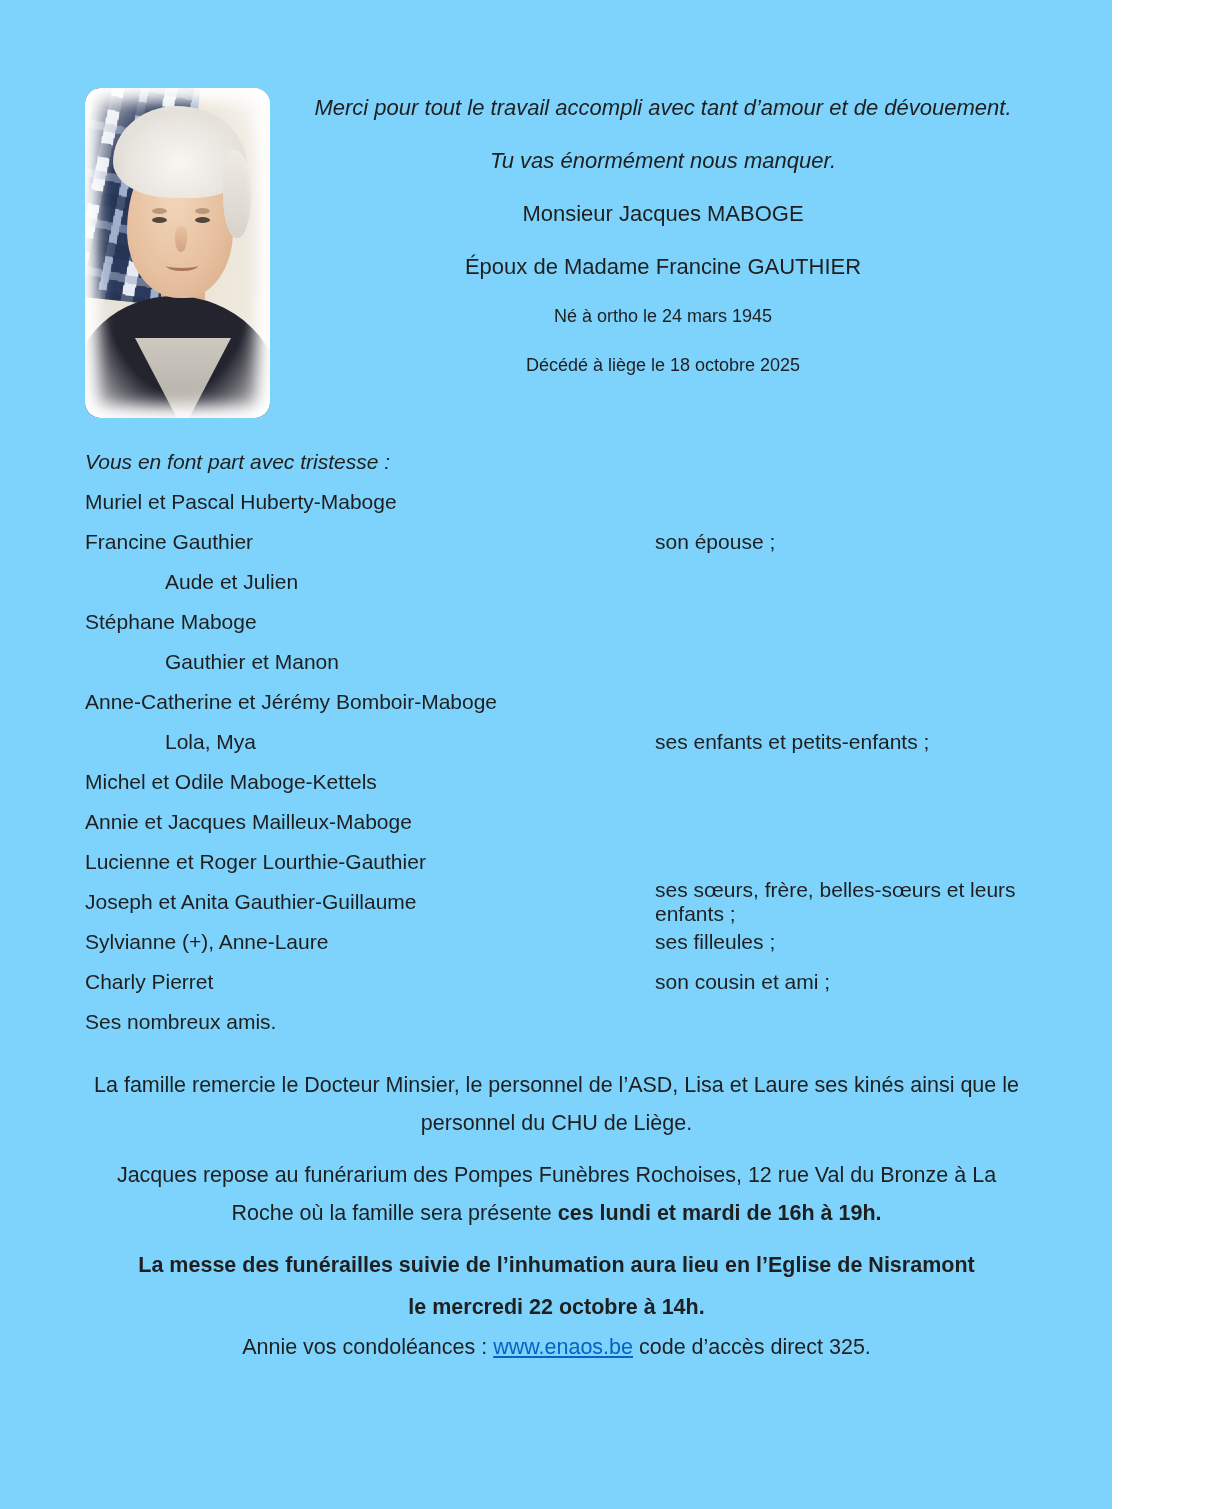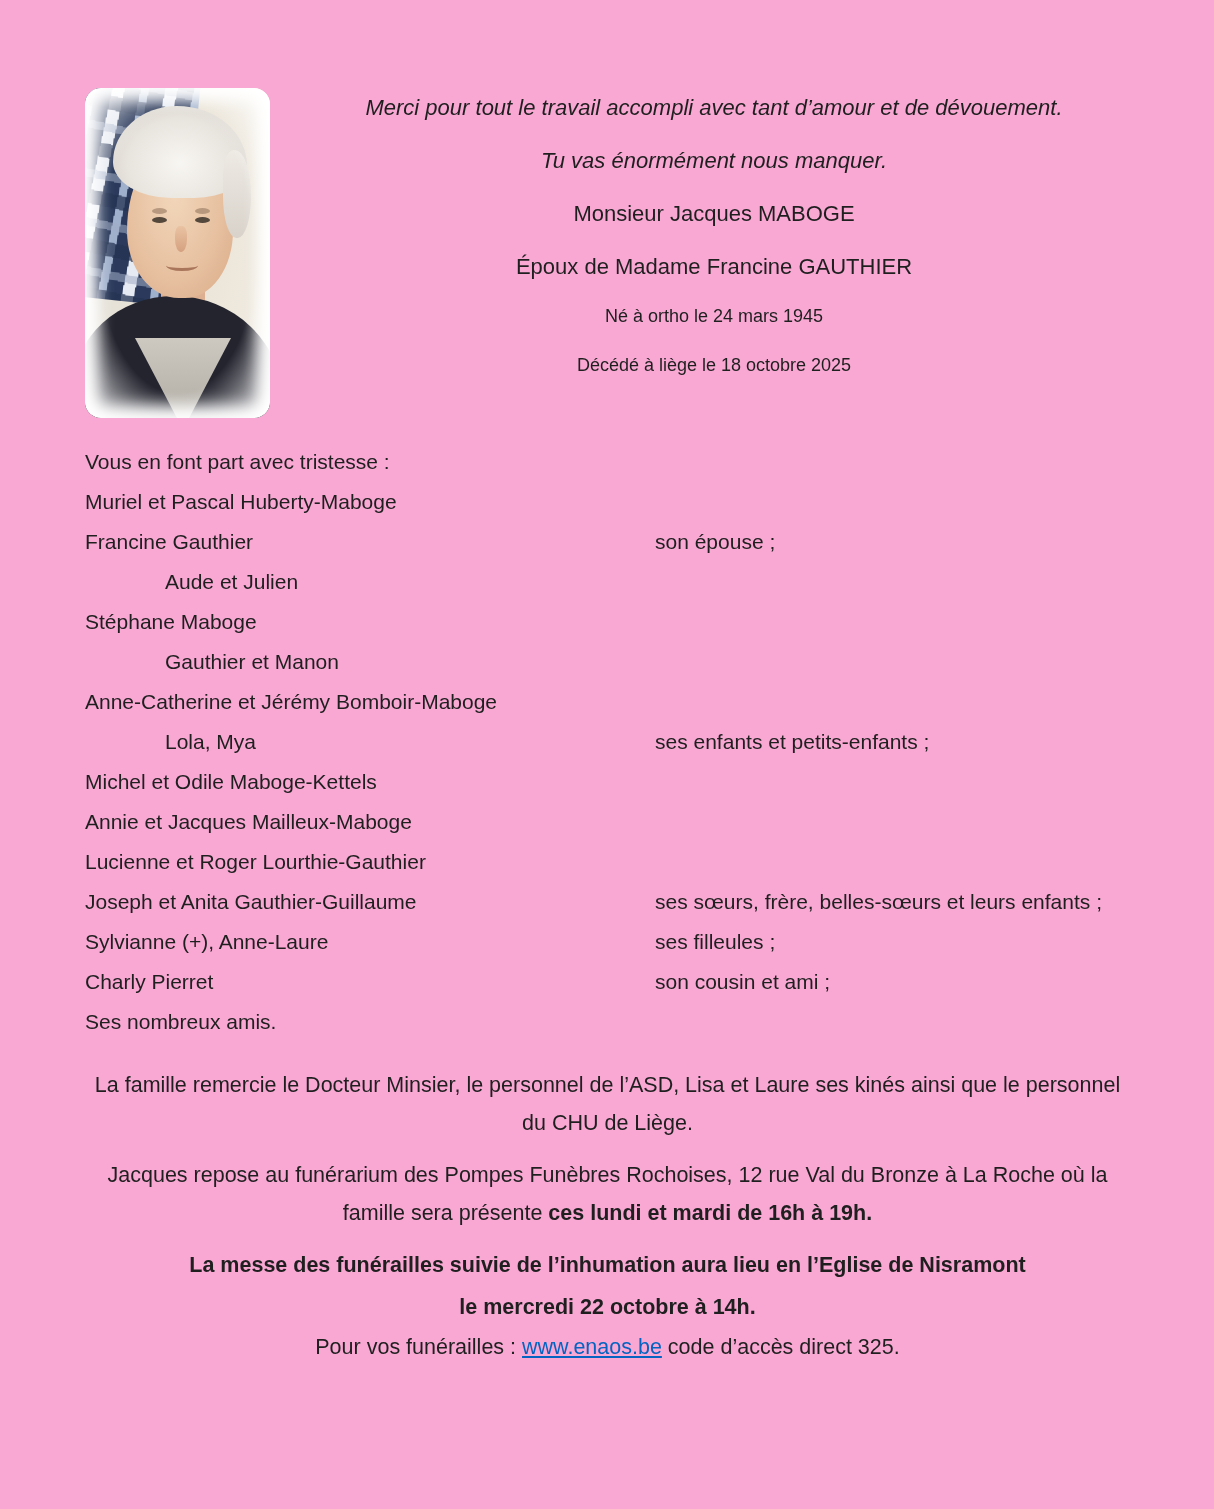--- a/index.html
+++ b/index.html
@@ -1,20 +1,20 @@
 <!DOCTYPE html>
 <html><head>
 <meta charset="utf-8">
 <style>
   * { margin:0; padding:0; box-sizing:border-box; }
   html,body { background:#ffffff; }
   .page {
     position:relative;
-    width:1214px; height:1509px;
-    background:#f9a8d4;
+    width:1112px; height:1509px;
+    background:#7dd3fc;
     overflow:hidden;
     font-family:"Liberation Sans", sans-serif;
     color:#1f1f1f;
     padding:88px 84px 0 85px;
   }
 
   
   .header-row { display:flex; align-items:flex-start; height:330px; }
   .header-text { flex:1; margin-right:-28px; text-align:center; }
   .header-text p { line-height:28px; }
@@ -53,21 +53,21 @@
   .p-hair { position:absolute; left:28px; top:18px; width:134px; height:92px;
     background:radial-gradient(ellipse at 50% 62%, #f8f6f2 0%, #e8e4de 55%, #cfc9c1 100%);
     border-radius:55% 60% 45% 50% / 70% 75% 40% 45%; }
   .p-hair-side { position:absolute; left:138px; top:62px; width:28px; height:88px;
     background:linear-gradient(#eeeae4,#d8d2ca); border-radius:40% 60% 50% 50% / 30% 55% 50% 50%; }
   .p-vignette { position:absolute; inset:0; border-radius:16px;
     box-shadow:inset 0 0 16px 12px #ffffff;
     background:radial-gradient(ellipse at 50% 50%, rgba(255,255,255,0) 60%, rgba(255,255,255,.9) 97%); }
 
   
-  .intro { font-size:21px; line-height:28px; margin-top:30px; }
+  .intro { font-size:21px; line-height:28px; margin-top:30px;font-style:italic; }
   .family-list { margin-top:6px; }
   .frow { display:flex; align-items:center; height:40px; font-size:21px; }
   .fname { width:570px; flex:0 0 570px; }
   .fname.indent { padding-left:80px; }
   .frel { flex:1; }
 
   
   .notices { text-align:center; }
   .notice { font-size:21.5px; line-height:38px; }
   .notice.first { margin-top:24px; }
@@ -166,16 +166,16 @@
       <span class="fname">Ses nombreux amis.</span>
       <span class="frel"></span>
     </div>
   </div>
 
   <div class="notices">
     <p class="notice first">La famille remercie le Docteur Minsier, le personnel de l’ASD, Lisa et Laure ses kinés ainsi que le personnel du CHU de Liège.</p>
     <p class="notice mt"><span>Jacques repose au funérarium des Pompes Funèbres Rochoises, 12 rue Val du Bronze à La Roche où la famille sera présente </span><span class="bold">ces lundi et mardi de 16h à 19h.</span></p>
     <p class="notice mt bold">La messe des funérailles suivie de l’inhumation aura lieu en l’Eglise de Nisramont</p>
     <p class="notice sm bold">le mercredi 22 octobre à 14h.</p>
-    <p class="notice xs"><span>Pour vos funérailles : </span><a href="#" class="link">www.enaos.be</a><span> code d’accès direct 325.</span></p>
+    <p class="notice xs"><span>Annie vos condoléances : </span><a href="#" class="link">www.enaos.be</a><span> code d’accès direct 325.</span></p>
   </div>
 
 </div>
 
 </body></html>

